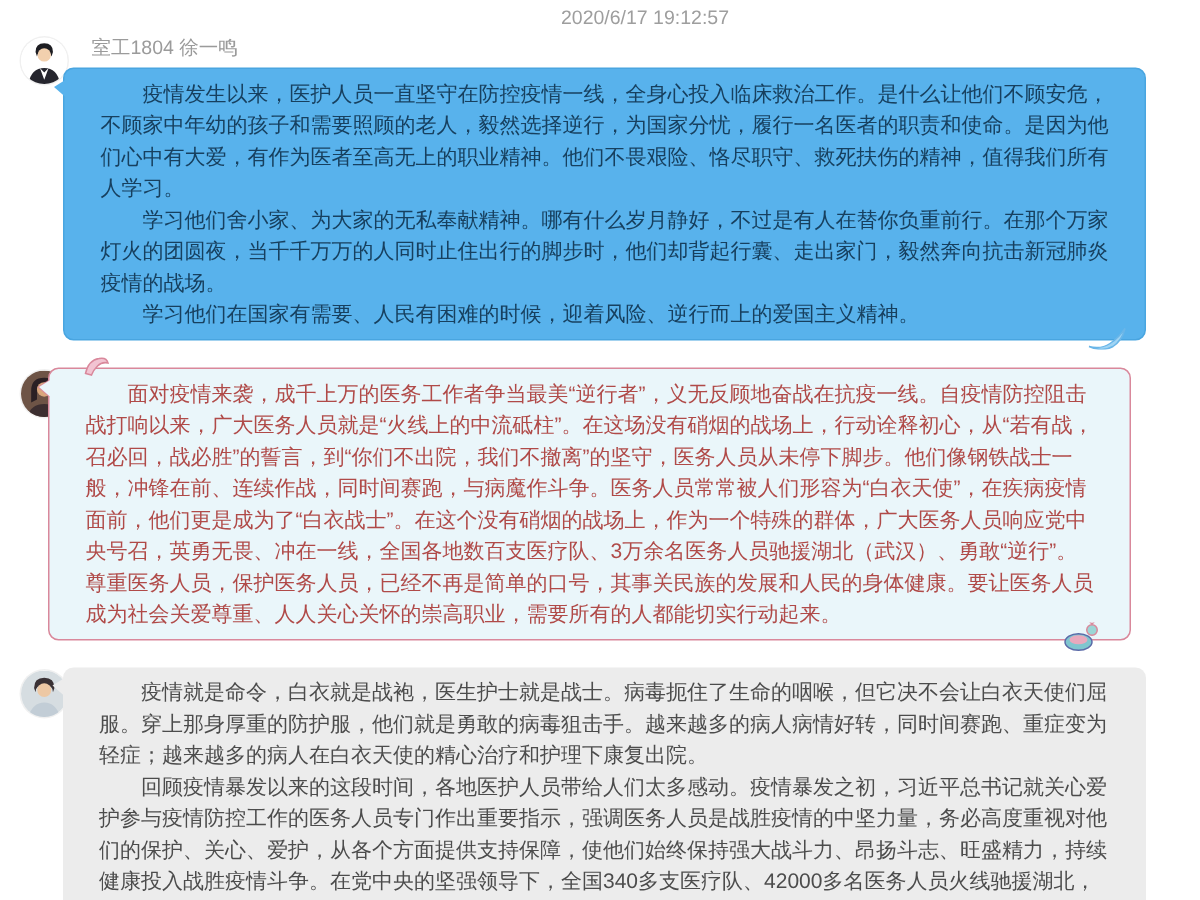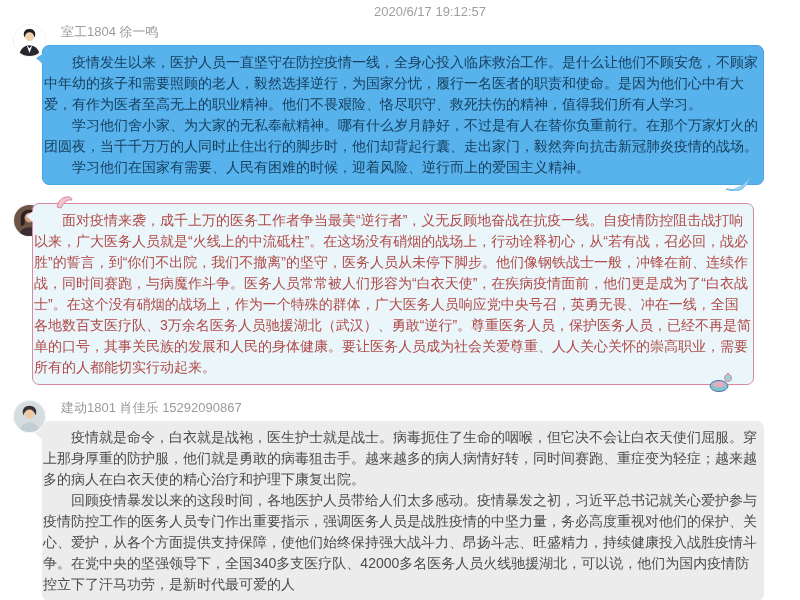--- a/index.html
+++ b/index.html
@@ -41,21 +41,21 @@
 
   .bubble {
     position: relative;
     margin-left: 28px;
     margin-top: 4px;
     max-width: 722px;
     width: fit-content;
     border-radius: 7px;
     font-size: 14px;
     line-height: 21px;
-    padding: 6px 1px;
+    padding: 6px 24px;
   }
   .bubble p { text-indent: 2em; }
 
   .bubble-blue {
     background: #58b2ec;
     border: 1px solid #49a5e0;
     color: #17405f;
   }
   .bubble-blue .tail {
     position: absolute; left: -7px; top: 7px;
@@ -153,21 +153,20 @@
 
   <div class="msg-row">
     <div class="avatar">
       <svg viewBox="0 0 32 32">
         <rect width="32" height="32" fill="#d6dde1"></rect>
         <path d="M9 12 q0-7 7-7 q7 0 7 7 l-1 3 q0-5-6-5 q-6 0-6 5 z" fill="#3a3134"></path>
         <circle cx="16" cy="13.5" r="4.8" fill="#edc8a4"></circle>
         <path d="M5 32 q3-10 11-10 q8 0 11 10 z" fill="#c2cdd6"></path>
       </svg>
     </div>
-    <div class="sender-name">建动1801 肖佳乐 15292090867</div>
     <div class="bubble bubble-gray">
       <span class="tail"></span>
       <p>疫情就是命令，白衣就是战袍，医生护士就是战士。病毒扼住了生命的咽喉，但它决不会让白衣天使们屈服。穿上那身厚重的防护服，他们就是勇敢的病毒狙击手。越来越多的病人病情好转，同时间赛跑、重症变为轻症；越来越多的病人在白衣天使的精心治疗和护理下康复出院。</p>
       <p>回顾疫情暴发以来的这段时间，各地医护人员带给人们太多感动。疫情暴发之初，习近平总书记就关心爱护参与疫情防控工作的医务人员专门作出重要指示，强调医务人员是战胜疫情的中坚力量，务必高度重视对他们的保护、关心、爱护，从各个方面提供支持保障，使他们始终保持强大战斗力、昂扬斗志、旺盛精力，持续健康投入战胜疫情斗争。在党中央的坚强领导下，全国340多支医疗队、42000多名医务人员火线驰援湖北，可以说，他们为国内疫情防控立下了汗马功劳，是新时代最可爱的人</p>
 
     </div>
   </div>
 
 </div>
 

